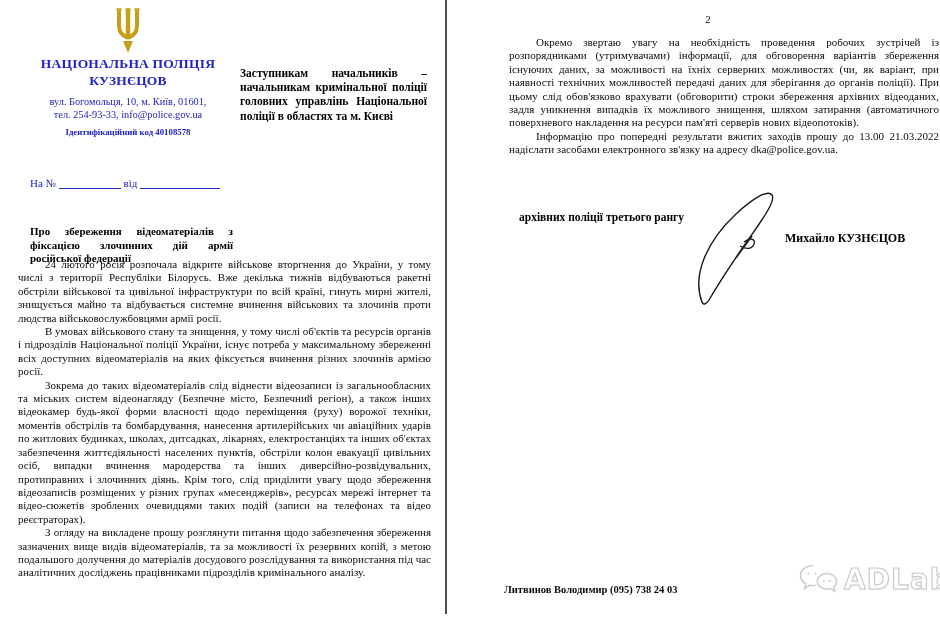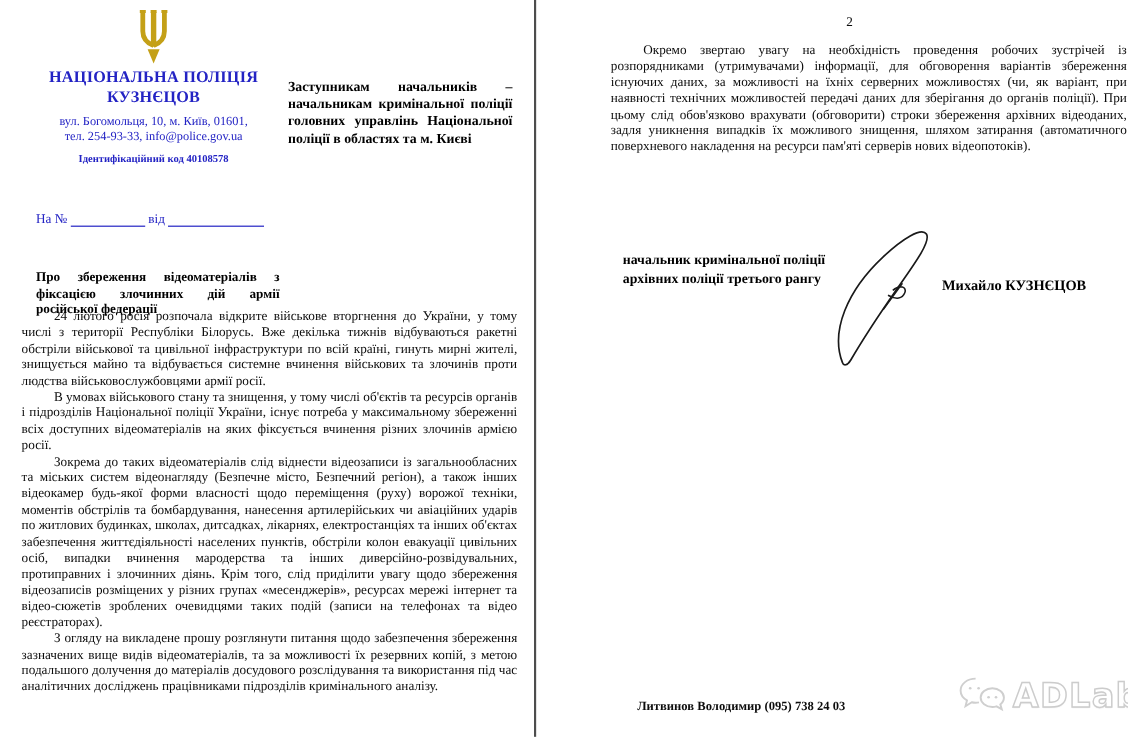--- a/index.html
+++ b/index.html
@@ -34,21 +34,21 @@
   #body1{left:18px;top:258px;width:413px;}
   #body2{left:46px;top:36px;width:430px;margin-left:16px;}
   .body-text p{margin:0;text-indent:27px;}
 
   .pagenum{position:absolute;left:46px;top:13px;width:430px;text-align:center;font-size:11px;color:#0c0c0c;}
 
   .sig-titles{position:absolute;left:72px;top:210px;width:240px;font-weight:bold;font-size:11.5px;line-height:15.8px;color:#000;}
   .sig-name{position:absolute;left:338px;top:231px;font-weight:bold;font-size:12px;color:#000;white-space:nowrap;}
   .sig-swoosh{position:absolute;left:243px;top:188px;}
 
-  .footer-contact{position:absolute;left:84px;top:584px;font-weight:bold;font-size:10.5px;color:#0c0c0c;white-space:nowrap;}
+  .footer-contact{position:absolute;left:57px;top:584px;font-weight:bold;font-size:10.5px;color:#0c0c0c;white-space:nowrap;}
 
   .watermark{position:absolute;left:352px;top:563px;display:flex;align-items:center;gap:5px;}
   .watermark-text{
     font-family:"DejaVu Sans", sans-serif;font-weight:bold;font-size:28px;letter-spacing:1px;
     color:#ffffff;-webkit-text-stroke:1.2px #cccccc;text-shadow:0 1px 1px #e3e3e3;
   }
 </style>
 </head>
 <body>
 
@@ -95,24 +95,24 @@
 </div>
 
 <div class="divider"></div>
 
 <div class="page" id="page2">
 
   <div class="pagenum">2</div>
 
   <div class="body-text" id="body2">
     <p>Окремо звертаю увагу на необхідність проведення робочих зустрічей із розпорядниками (утримувачами) інформації, для обговорення варіантів збереження існуючих даних, за можливості на їхніх серверних можливостях (чи, як варіант, при наявності технічних можливостей передачі даних для зберігання до органів поліції). При цьому слід обов'язково врахувати (обговорити) строки збереження архівних відеоданих, задля уникнення випадків їх можливого знищення, шляхом  затирання (автоматичного поверхневого накладення на ресурси пам'яті серверів нових відеопотоків).</p>
+    <p>Інформацію про попередні результати вжитих заходів прошу до 13.00 21.03.2022 надіслати засобами електронного зв'язку на адресу dka@police.gov.ua.</p>
   </div>
 
   <div class="sig-titles">
-    <div>начальник кримінальної поліції</div>
     <div>архівних поліції третього рангу</div>
   </div>
 
   <svg class="sig-swoosh" width="100" height="118" viewBox="0 0 100 118">
     <path d="M12 114 C 2 88 16 54 46 26 C 62 11 78 1 82 7 C 86 13 72 32 58 52 C 42 75 26 100 19 112 C 16 117 13 117 12 114 Z" fill="none" stroke="#1a1a1a" stroke-width="1.4"></path>
     <path d="M62 48 l-16 22 m4 -12 c7 4 12 3 14 -2 c2 -5 -4 -7 -10 -2" fill="none" stroke="#1a1a1a" stroke-width="1.3"></path>
   </svg>
 
   <div class="sig-name">Михайло КУЗНЄЦОВ</div>
 

